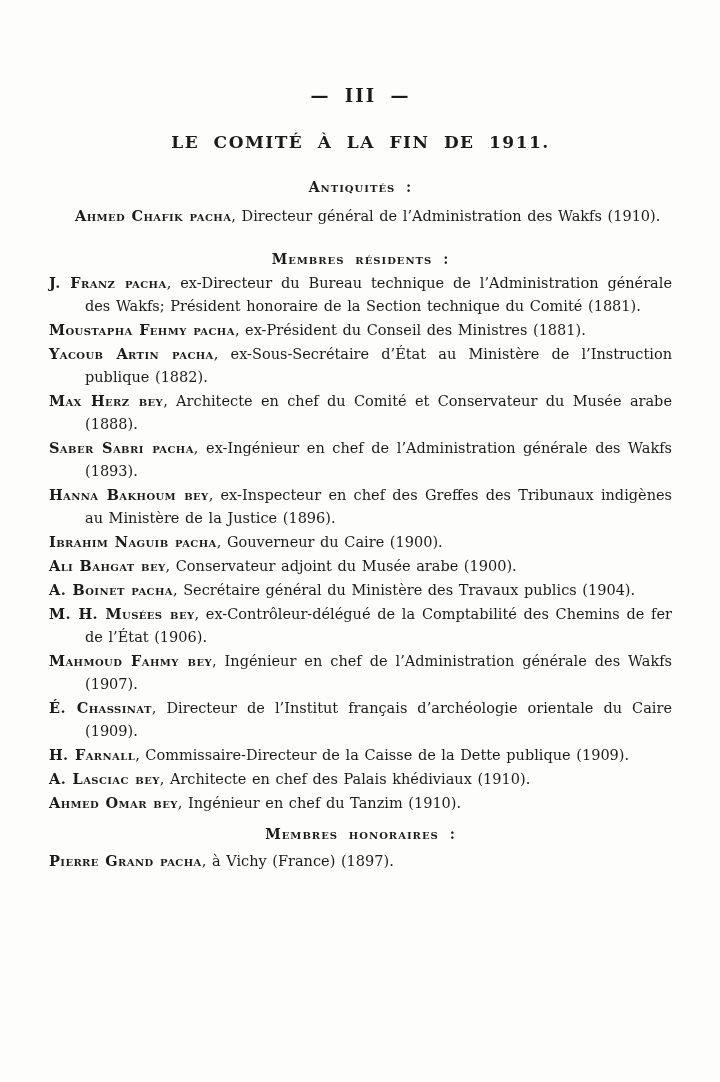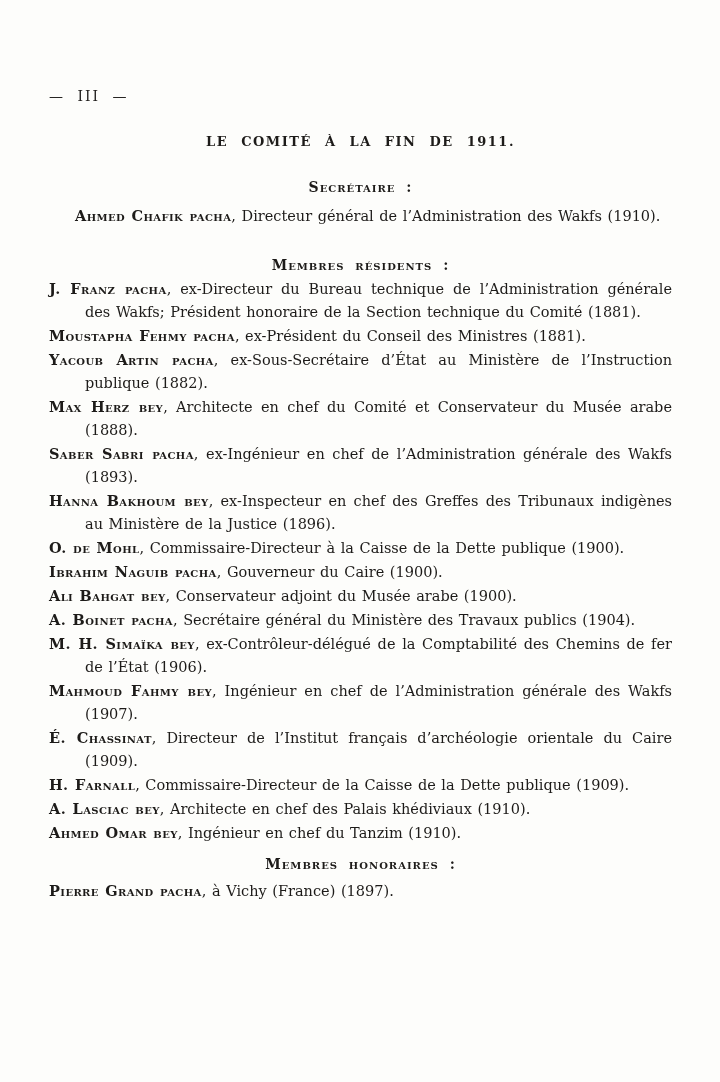--- a/index.html
+++ b/index.html
@@ -12,47 +12,48 @@
     width: 720px;
     height: 1082px;
     box-sizing: border-box;
     background: #fdfdfb;
     color: #1d1b19;
     font-family: "DejaVu Serif", "Liberation Serif", serif;
     padding: 88px 48px 0 49px;
     overflow: hidden;
   }
   .page-number {
-    font-size: 14px;
-    font-weight: normal;
+    text-align: center;
+    font-size: 18px;
+    font-weight: bold;
     letter-spacing: 2px;
     word-spacing: 6px;
     line-height: 16px;
   }
   .title {
     margin: 26px 0 0 0;
     text-align: center;
-    font-size: 13px;
+    font-size: 17px;
     font-weight: bold;
     letter-spacing: 1.5px;
     word-spacing: 7px;
     line-height: 24px;
   }
   .section-heading {
     margin: 0;
     text-align: center;
     font-size: 14px;
     font-weight: bold;
     font-variant: small-caps;
     letter-spacing: 1px;
     word-spacing: 5px;
     line-height: 18px;
   }
   .heading-president   { margin-top: 24px; }
-  .heading-residents   { margin-top: 28px; }
+  .heading-residents   { margin-top: 22px; }
   .heading-honoraires  { margin-top: 10px; }
   .member-list { margin: 0; }
   .list-president  { margin-top: 8px; }
   .list-residents  { margin-top: 3px; }
   .list-honoraires { margin-top: 6px; }
   .member {
     margin: 0;
     font-size: 14.5px;
     line-height: 23px;
     text-align: justify;
@@ -73,21 +74,21 @@
 </style>
 </head>
 <body>
 
 <div class="page">
 
   <div class="page-number">— III —</div>
 
   <h1 class="title">LE COMITÉ À LA FIN DE 1911.</h1>
 
-  <h2 class="section-heading heading-president">Secrétaire :</h2>
+  <h2 class="section-heading heading-president">Antiquités :</h2>
 
   <div class="member-list list-president">
 
       <p class="member"><span class="member-name">Ahmed Chafik pacha</span><span class="member-text">, Directeur général de l’Administration des Wakfs (1910).</span></p>
     </div>
 
   <h2 class="section-heading heading-residents">Membres résidents :</h2>
 
   <div class="member-list list-residents">
 
@@ -97,29 +98,28 @@
 
       <p class="member"><span class="member-name">Yacoub Artin pacha</span><span class="member-text">, ex-Sous-Secrétaire d’État au Ministère de l’Instruction publique (1882).</span></p>
 
       <p class="member"><span class="member-name">Max Herz bey</span><span class="member-text">, Architecte en chef du Comité et Conservateur du Musée arabe (1888).</span></p>
 
       <p class="member"><span class="member-name">Saber Sabri pacha</span><span class="member-text">, ex-Ingénieur en chef de l’Administration générale des Wakfs (1893).</span></p>
 
       <p class="member"><span class="member-name">Hanna Bakhoum bey</span><span class="member-text">, ex-Inspecteur en chef des Greffes des Tribunaux indigènes au Ministère de la Justice (1896).</span></p>
 
 
-      <p class="member"><span class="member-name">O. de Mohl</span><span class="member-text">, Commissaire-Directeur à la Caisse de la Dette publique (1900).</span></p>
 
       <p class="member"><span class="member-name">Ibrahim Naguib pacha</span><span class="member-text">, Gouverneur du Caire (1900).</span></p>
 
       <p class="member"><span class="member-name">Ali Bahgat bey</span><span class="member-text">, Conservateur adjoint du Musée arabe (1900).</span></p>
 
       <p class="member"><span class="member-name">A. Boinet pacha</span><span class="member-text">, Secrétaire général du Ministère des Travaux publics (1904).</span></p>
 
-      <p class="member"><span class="member-name">M. H. Simaïka bey</span><span class="member-text">, ex-Contrôleur-délégué de la Comptabilité des Chemins de fer de l’État (1906).</span></p>
+      <p class="member"><span class="member-name">M. H. Musées bey</span><span class="member-text">, ex-Contrôleur-délégué de la Comptabilité des Chemins de fer de l’État (1906).</span></p>
 
       <p class="member"><span class="member-name">Mahmoud Fahmy bey</span><span class="member-text">, Ingénieur en chef de l’Administration générale des Wakfs (1907).</span></p>
 
       <p class="member"><span class="member-name">É. Chassinat</span><span class="member-text">, Directeur de l’Institut français d’archéologie orientale du Caire (1909).</span></p>
 
 
       <p class="member"><span class="member-name">H. Farnall</span><span class="member-text">, Commissaire-Directeur de la Caisse de la Dette publique (1909).</span></p>
 
       <p class="member"><span class="member-name">A. Lasciac bey</span><span class="member-text">, Architecte en chef des Palais khédiviaux (1910).</span></p>
 

